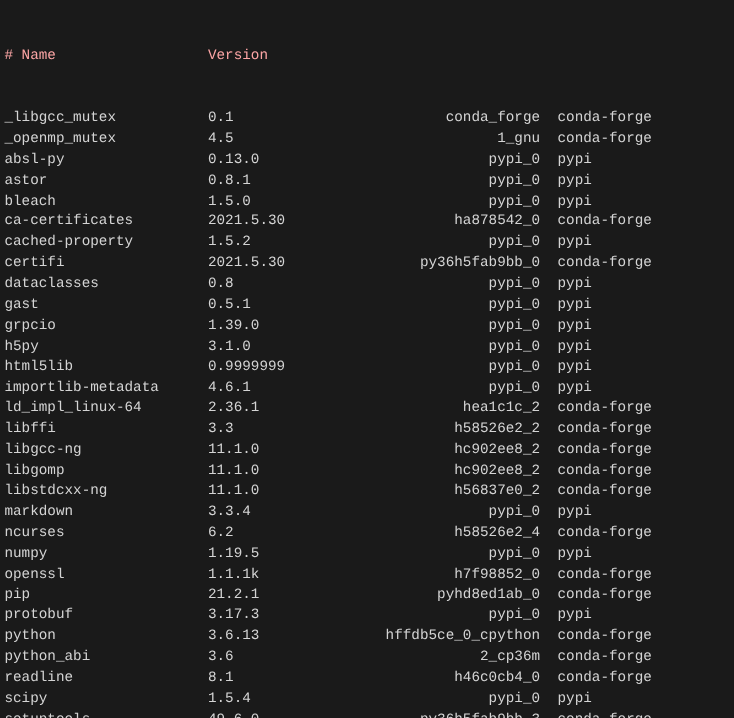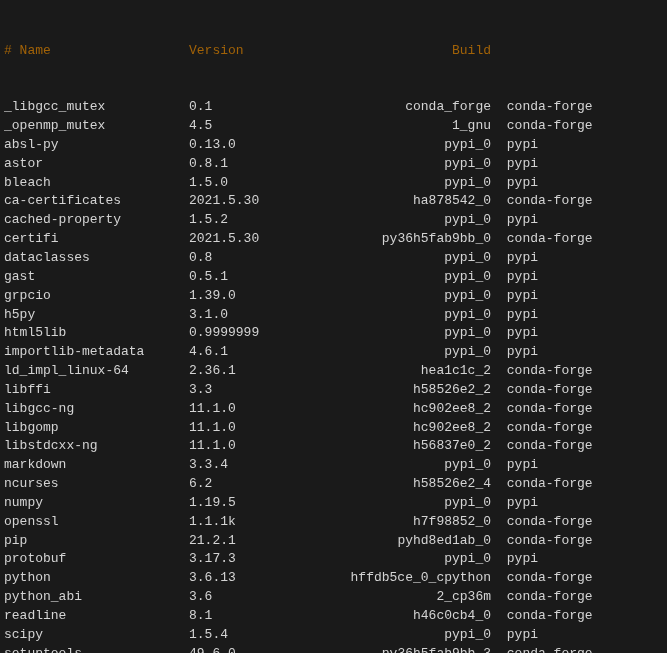--- a/index.html
+++ b/index.html
@@ -11,21 +11,21 @@
       line-height: 1.45;
       width: 667px;
       min-height: 653px;
       overflow: hidden;
     }
     .terminal {
       padding: 4px 4px;
       white-space: pre;
     }
     .header-row {
-      color: #a16207;
+      color: #fca5a5;
     }
     .row {
       display: flex;
       width: 100%;
     }
     .col-name {
       width: 185px;
       min-width: 185px;
     }
     .col-version {
@@ -43,17 +43,16 @@
       min-width: 130px;
     }
   </style>
 </head>
 <body>
 
 <div class="terminal">
   <div class="row header-row">
     <span class="col-name"># Name</span>
     <span class="col-version">Version</span>
-    <span class="col-build">Build</span>
   </div>
   <div id="package-rows"><div class="row"><span class="col-name">_libgcc_mutex</span><span class="col-version">0.1</span><span class="col-build">conda_forge</span><span class="col-channel"> conda-forge</span></div><div class="row"><span class="col-name">_openmp_mutex</span><span class="col-version">4.5</span><span class="col-build">1_gnu</span><span class="col-channel"> conda-forge</span></div><div class="row"><span class="col-name">absl-py</span><span class="col-version">0.13.0</span><span class="col-build">pypi_0</span><span class="col-channel"> pypi</span></div><div class="row"><span class="col-name">astor</span><span class="col-version">0.8.1</span><span class="col-build">pypi_0</span><span class="col-channel"> pypi</span></div><div class="row"><span class="col-name">bleach</span><span class="col-version">1.5.0</span><span class="col-build">pypi_0</span><span class="col-channel"> pypi</span></div><div class="row"><span class="col-name">ca-certificates</span><span class="col-version">2021.5.30</span><span class="col-build">ha878542_0</span><span class="col-channel"> conda-forge</span></div><div class="row"><span class="col-name">cached-property</span><span class="col-version">1.5.2</span><span class="col-build">pypi_0</span><span class="col-channel"> pypi</span></div><div class="row"><span class="col-name">certifi</span><span class="col-version">2021.5.30</span><span class="col-build">py36h5fab9bb_0</span><span class="col-channel"> conda-forge</span></div><div class="row"><span class="col-name">dataclasses</span><span class="col-version">0.8</span><span class="col-build">pypi_0</span><span class="col-channel"> pypi</span></div><div class="row"><span class="col-name">gast</span><span class="col-version">0.5.1</span><span class="col-build">pypi_0</span><span class="col-channel"> pypi</span></div><div class="row"><span class="col-name">grpcio</span><span class="col-version">1.39.0</span><span class="col-build">pypi_0</span><span class="col-channel"> pypi</span></div><div class="row"><span class="col-name">h5py</span><span class="col-version">3.1.0</span><span class="col-build">pypi_0</span><span class="col-channel"> pypi</span></div><div class="row"><span class="col-name">html5lib</span><span class="col-version">0.9999999</span><span class="col-build">pypi_0</span><span class="col-channel"> pypi</span></div><div class="row"><span class="col-name">importlib-metadata</span><span class="col-version">4.6.1</span><span class="col-build">pypi_0</span><span class="col-channel"> pypi</span></div><div class="row"><span class="col-name">ld_impl_linux-64</span><span class="col-version">2.36.1</span><span class="col-build">hea1c1c_2</span><span class="col-channel"> conda-forge</span></div><div class="row"><span class="col-name">libffi</span><span class="col-version">3.3</span><span class="col-build">h58526e2_2</span><span class="col-channel"> conda-forge</span></div><div class="row"><span class="col-name">libgcc-ng</span><span class="col-version">11.1.0</span><span class="col-build">hc902ee8_2</span><span class="col-channel"> conda-forge</span></div><div class="row"><span class="col-name">libgomp</span><span class="col-version">11.1.0</span><span class="col-build">hc902ee8_2</span><span class="col-channel"> conda-forge</span></div><div class="row"><span class="col-name">libstdcxx-ng</span><span class="col-version">11.1.0</span><span class="col-build">h56837e0_2</span><span class="col-channel"> conda-forge</span></div><div class="row"><span class="col-name">markdown</span><span class="col-version">3.3.4</span><span class="col-build">pypi_0</span><span class="col-channel"> pypi</span></div><div class="row"><span class="col-name">ncurses</span><span class="col-version">6.2</span><span class="col-build">h58526e2_4</span><span class="col-channel"> conda-forge</span></div><div class="row"><span class="col-name">numpy</span><span class="col-version">1.19.5</span><span class="col-build">pypi_0</span><span class="col-channel"> pypi</span></div><div class="row"><span class="col-name">openssl</span><span class="col-version">1.1.1k</span><span class="col-build">h7f98852_0</span><span class="col-channel"> conda-forge</span></div><div class="row"><span class="col-name">pip</span><span class="col-version">21.2.1</span><span class="col-build">pyhd8ed1ab_0</span><span class="col-channel"> conda-forge</span></div><div class="row"><span class="col-name">protobuf</span><span class="col-version">3.17.3</span><span class="col-build">pypi_0</span><span class="col-channel"> pypi</span></div><div class="row"><span class="col-name">python</span><span class="col-version">3.6.13</span><span class="col-build">hffdb5ce_0_cpython</span><span class="col-channel"> conda-forge</span></div><div class="row"><span class="col-name">python_abi</span><span class="col-version">3.6</span><span class="col-build">2_cp36m</span><span class="col-channel"> conda-forge</span></div><div class="row"><span class="col-name">readline</span><span class="col-version">8.1</span><span class="col-build">h46c0cb4_0</span><span class="col-channel"> conda-forge</span></div><div class="row"><span class="col-name">scipy</span><span class="col-version">1.5.4</span><span class="col-build">pypi_0</span><span class="col-channel"> pypi</span></div><div class="row"><span class="col-name">setuptools</span><span class="col-version">49.6.0</span><span class="col-build">py36h5fab9bb_3</span><span class="col-channel"> conda-forge</span></div></div>
   
 </div>
 
 </body></html>

